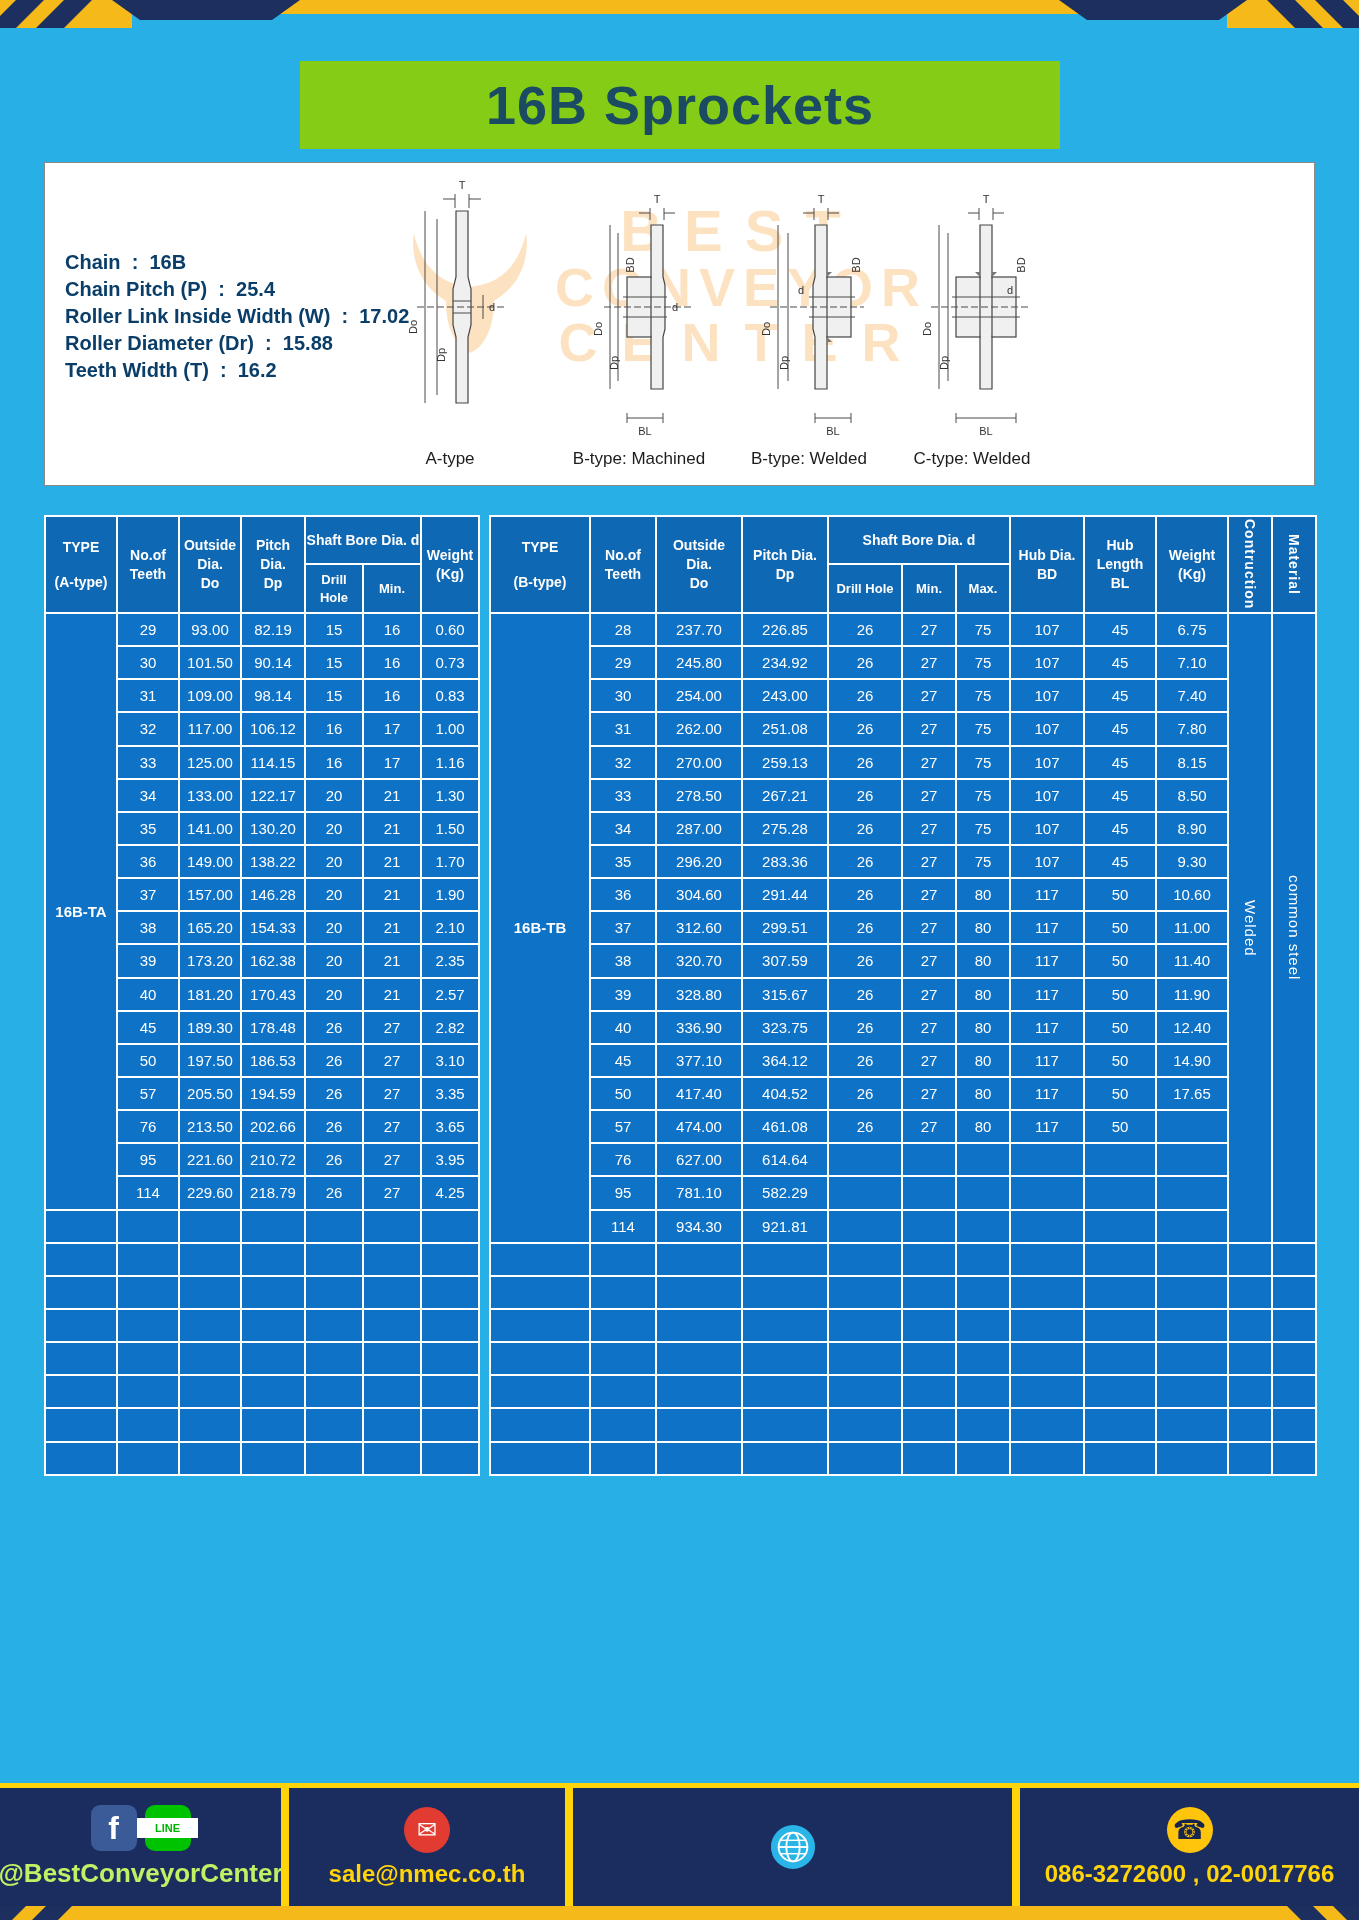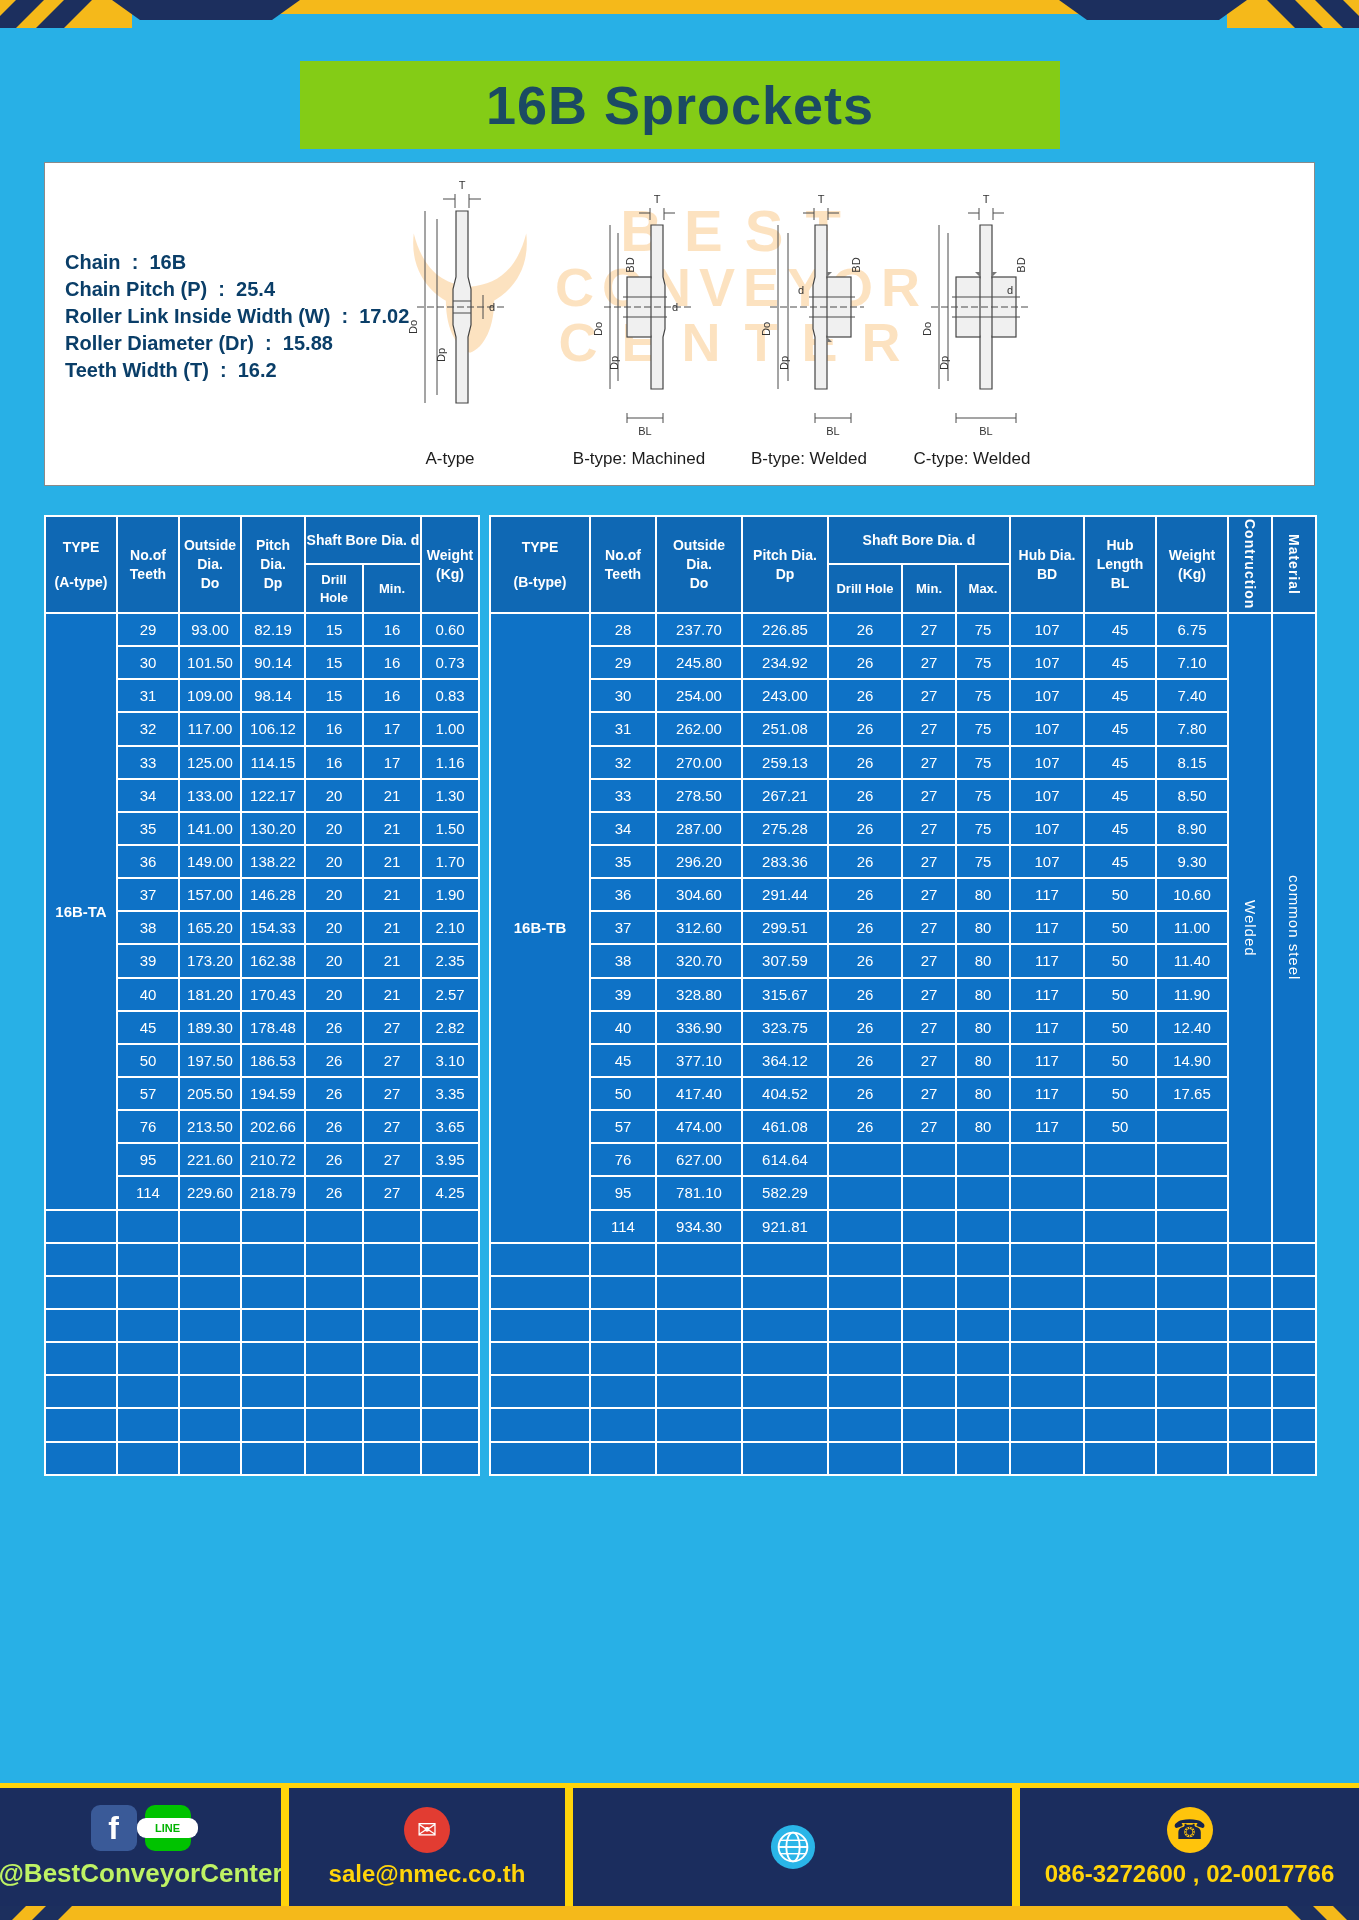--- a/index.html
+++ b/index.html
@@ -50,21 +50,21 @@
 
   
   .footer-line{left:0;top:1783px;width:1359px;height:5px;background:#ffd40a;}
   .footer{left:0;top:1788px;width:1359px;height:118px;background:#1b2d5e;display:flex;align-items:stretch;}
   .fsec{display:flex;flex-direction:column;align-items:center;justify-content:center;gap:7px;}
   .fsep{width:8px;background:#ffd40a;}
   .icon-row{display:flex;gap:8px;align-items:center;}
   .icon{width:46px;height:46px;display:flex;align-items:center;justify-content:center;}
   .fb-icon{background:#3a5a98;border-radius:9px;color:#fff;font-size:32px;font-weight:bold;}
   .line-icon{background:#00c300;border-radius:10px;}
-  .line-bubble{background:#fff;border-radius:9px;padding:4px 18px;font-size:11px;font-weight:bold;color:#00b300;}
+  .line-bubble{background:#fff;border-radius:0;padding:4px 18px;font-size:11px;font-weight:bold;color:#00b300;}
   .mail-icon{background:#e23c32;border-radius:50%;color:#fff;font-size:24px;}
   .phone-icon{background:#ffc40c;border-radius:50%;color:#16254e;font-size:27px;}
   .ft-white{color:#bef264;font-weight:bold;font-size:26px;}
   .ft-yellow{color:#ffd40a;font-weight:bold;font-size:24px;}
   .ft-site{color:#ffffff;font-weight:bold;font-size:28px;}
 </style>
 </head>
 <body>
 
 <div class="abs hazard-top">

